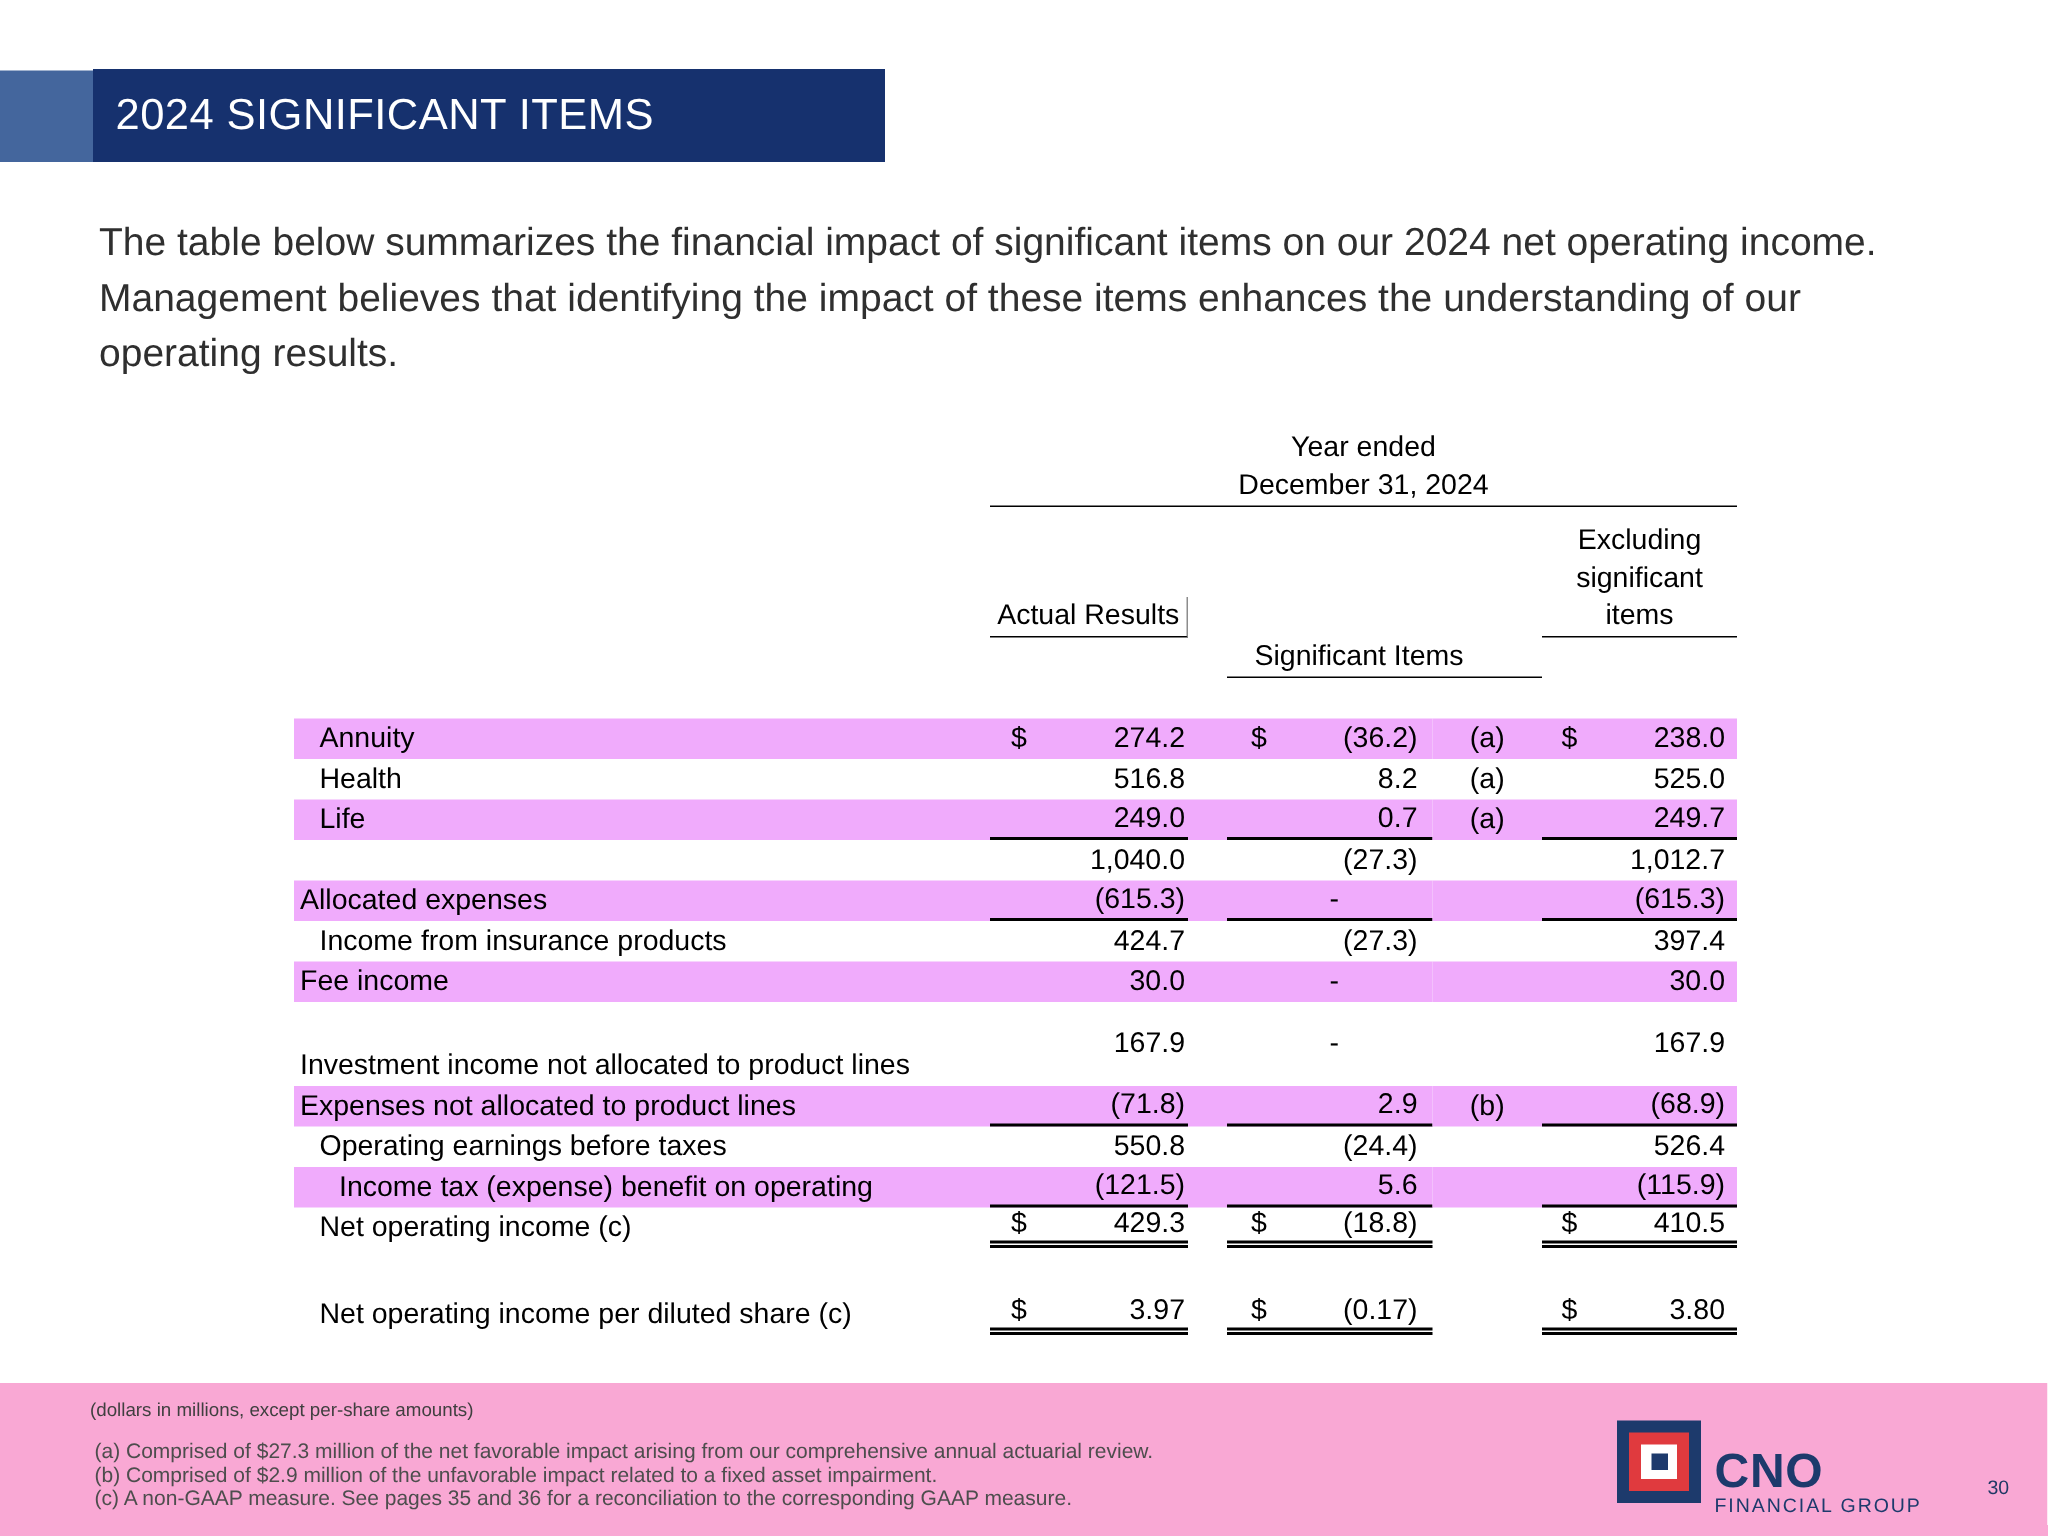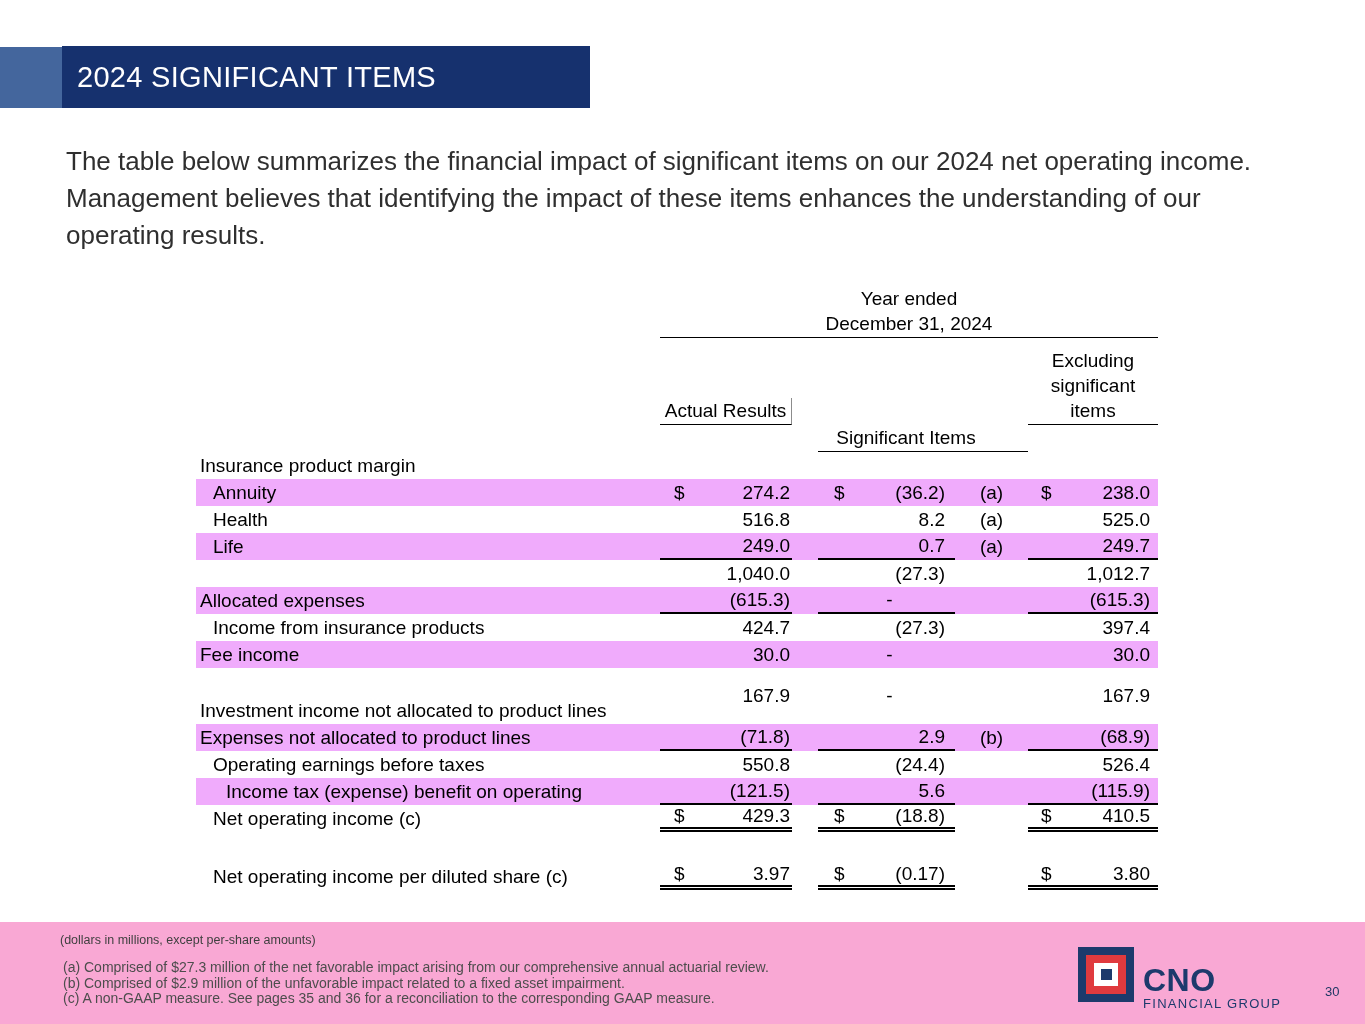--- a/index.html
+++ b/index.html
@@ -80,21 +80,20 @@
         <span>December 31, 2024</span>
       </div>
     </div>
     <div class="t-head">
       <div class="hcell h1">Actual Results</div>
       <div class="hcell h3">Excluding significant items</div>
       <div class="hcell h2">Significant Items</div>
     </div>
     <div>
         <div class="t-row">
-          <div class="cell lbl" style="padding-left: 4px;">Insurance product margin</div>
           <div class="cell grp g1">
             <span class="cur"></span>
             <span class="val"></span>
           </div>
           <div class="cell gapc"></div>
           <div class="cell grp g2">
             <span class="cur"></span>
             <span class="val"></span>
           </div>
           <div class="cell notec"></div>

